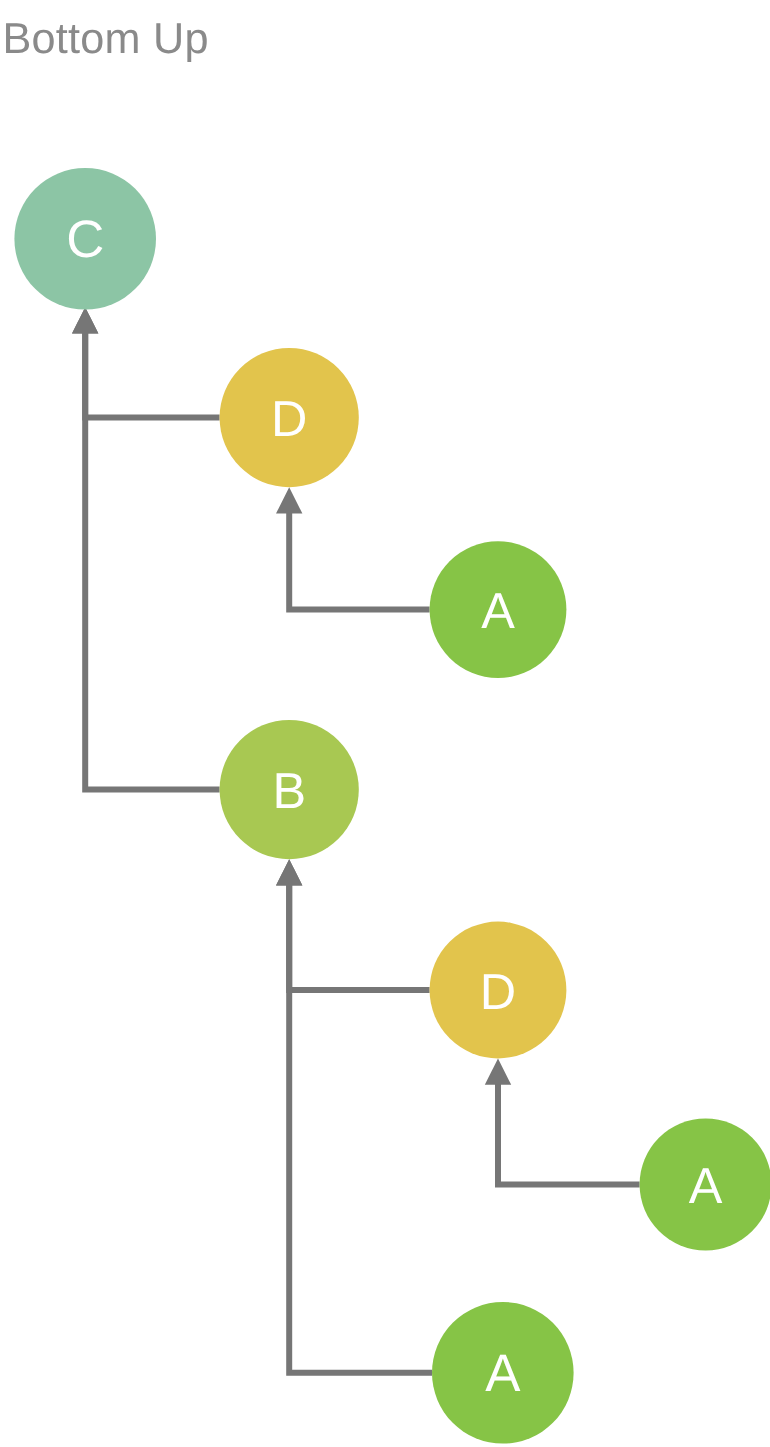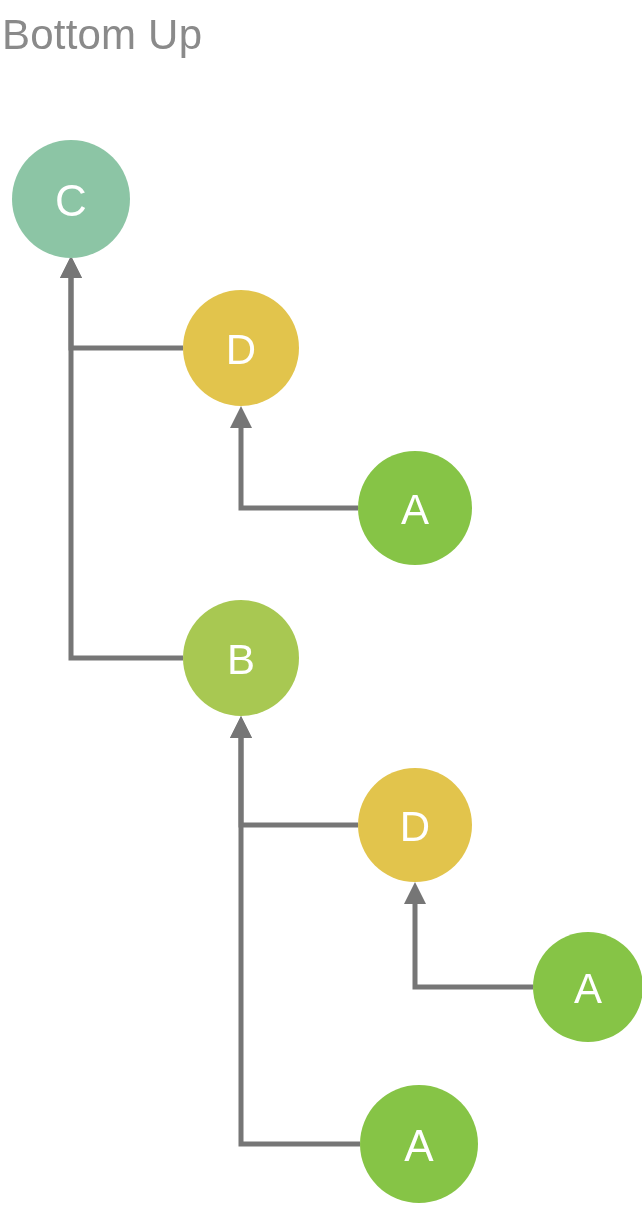--- a/index.html
+++ b/index.html
@@ -19,21 +19,21 @@
     position: relative;
     width: 642px;
     height: 1206px;
     background: #ffffff;
   }
   #title {
     position: absolute;
     left: 2px;
     top: 12px;
     font-family: "Liberation Sans", sans-serif;
-    font-size: 42px;
+    font-size: 36px;
     font-weight: 400;
     color: #8a8a8a;
     letter-spacing: 0.2px;
     white-space: nowrap;
     line-height: 1.1;
   }
   #graph {
     position: absolute;
     left: 0;
     top: 0;

